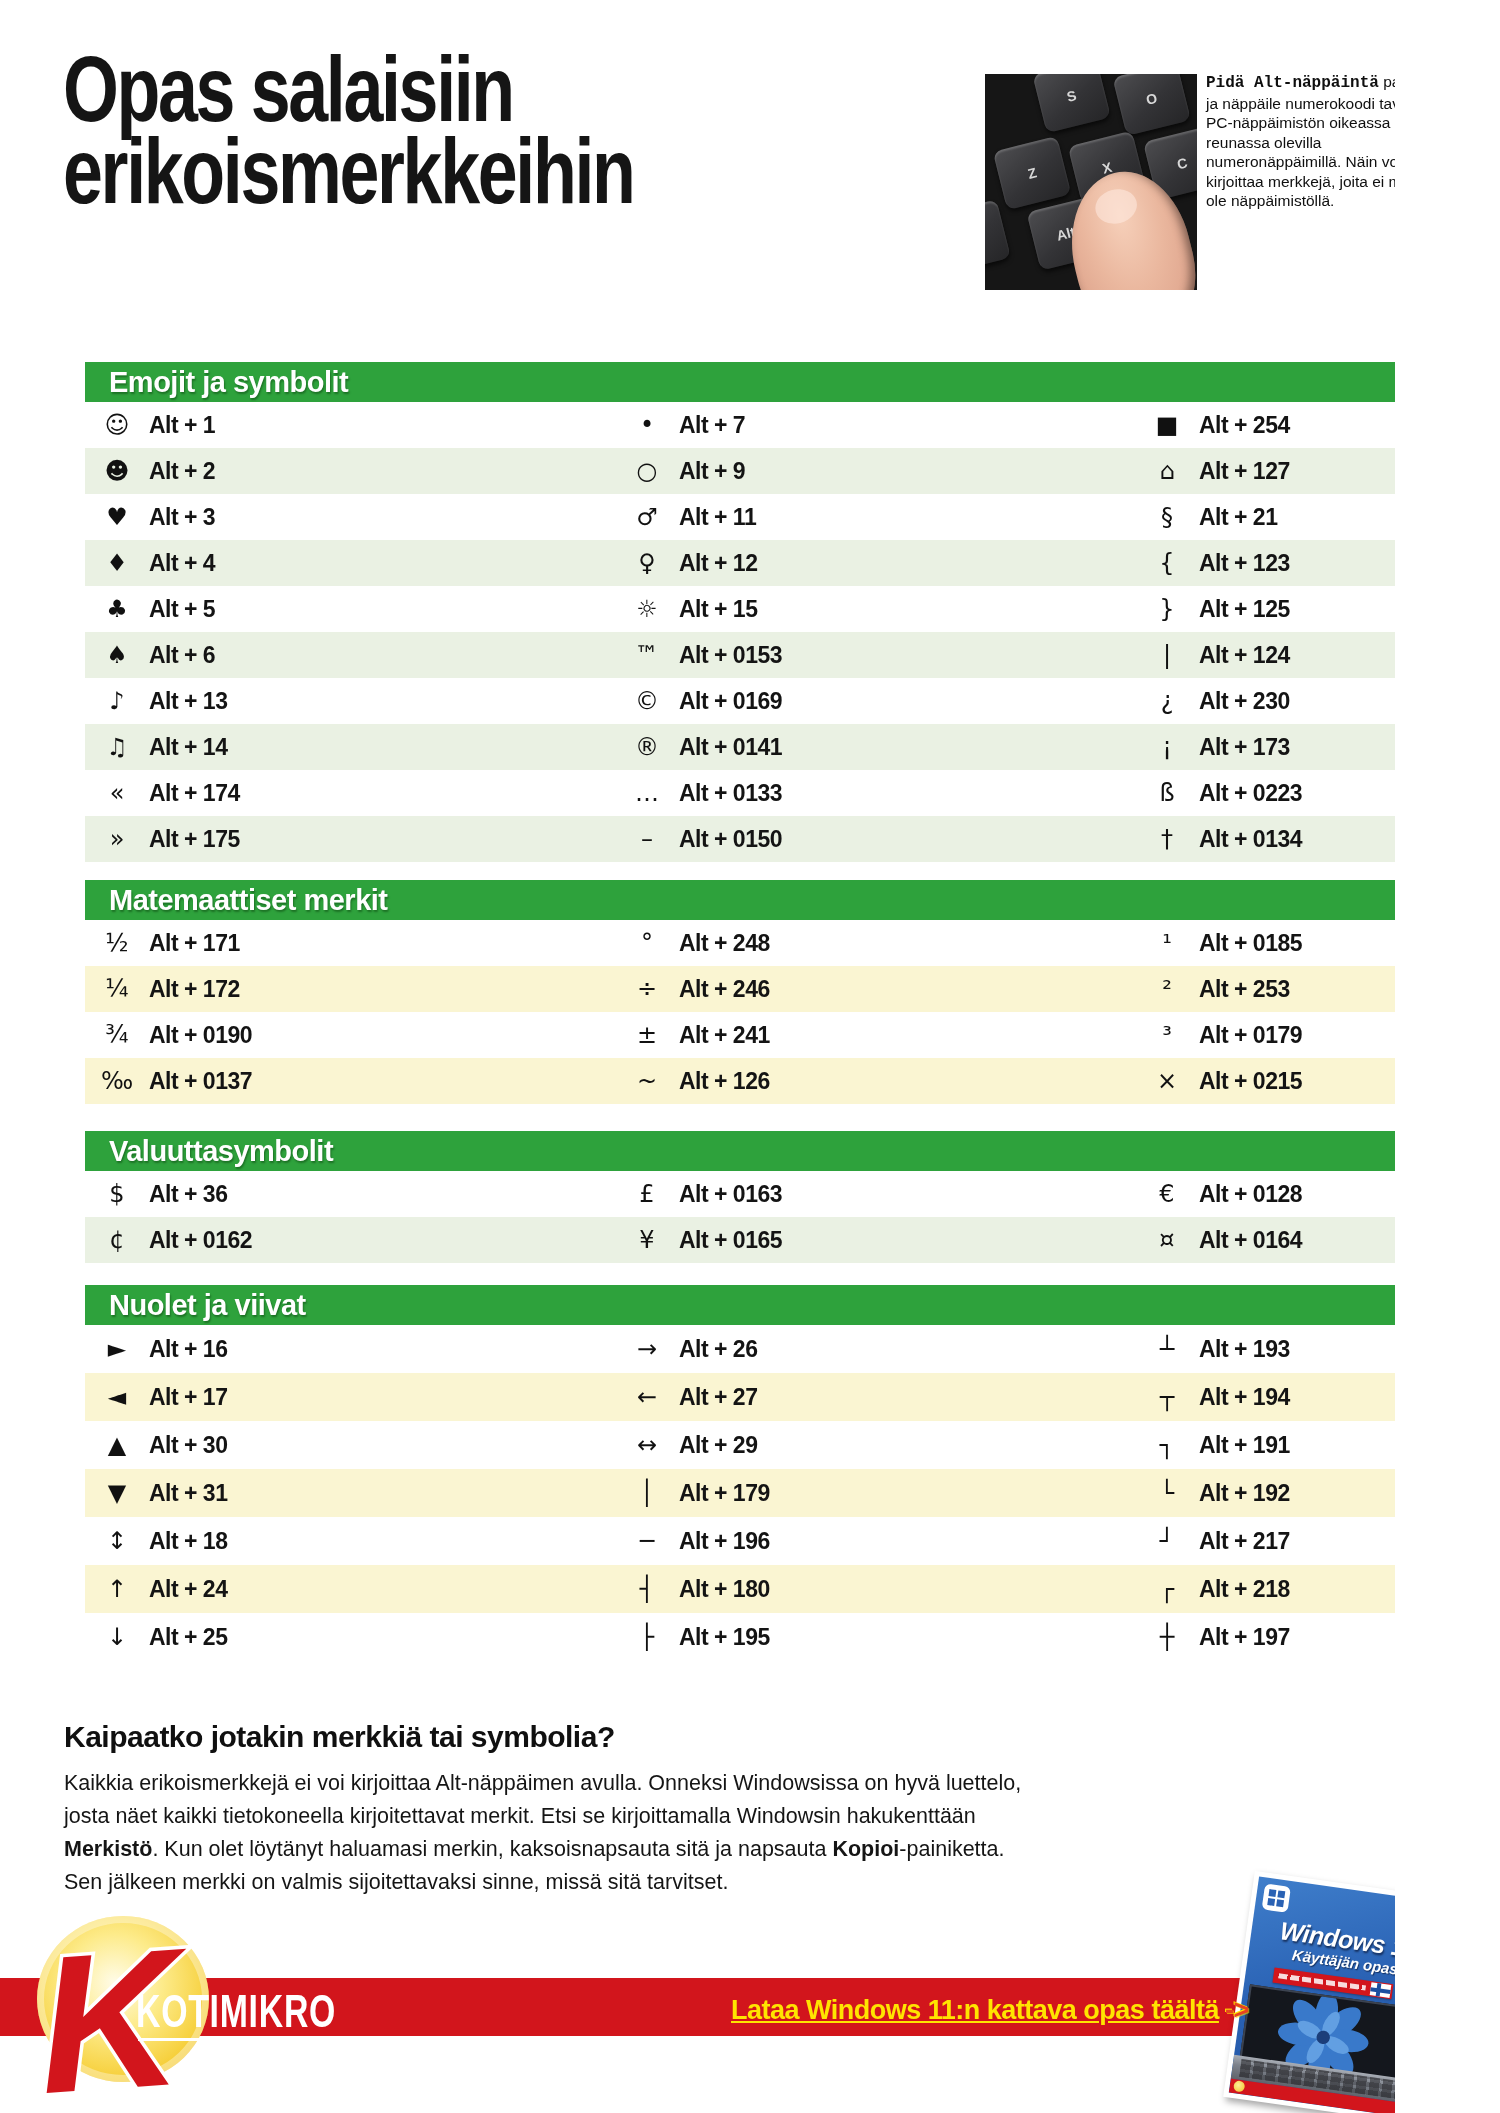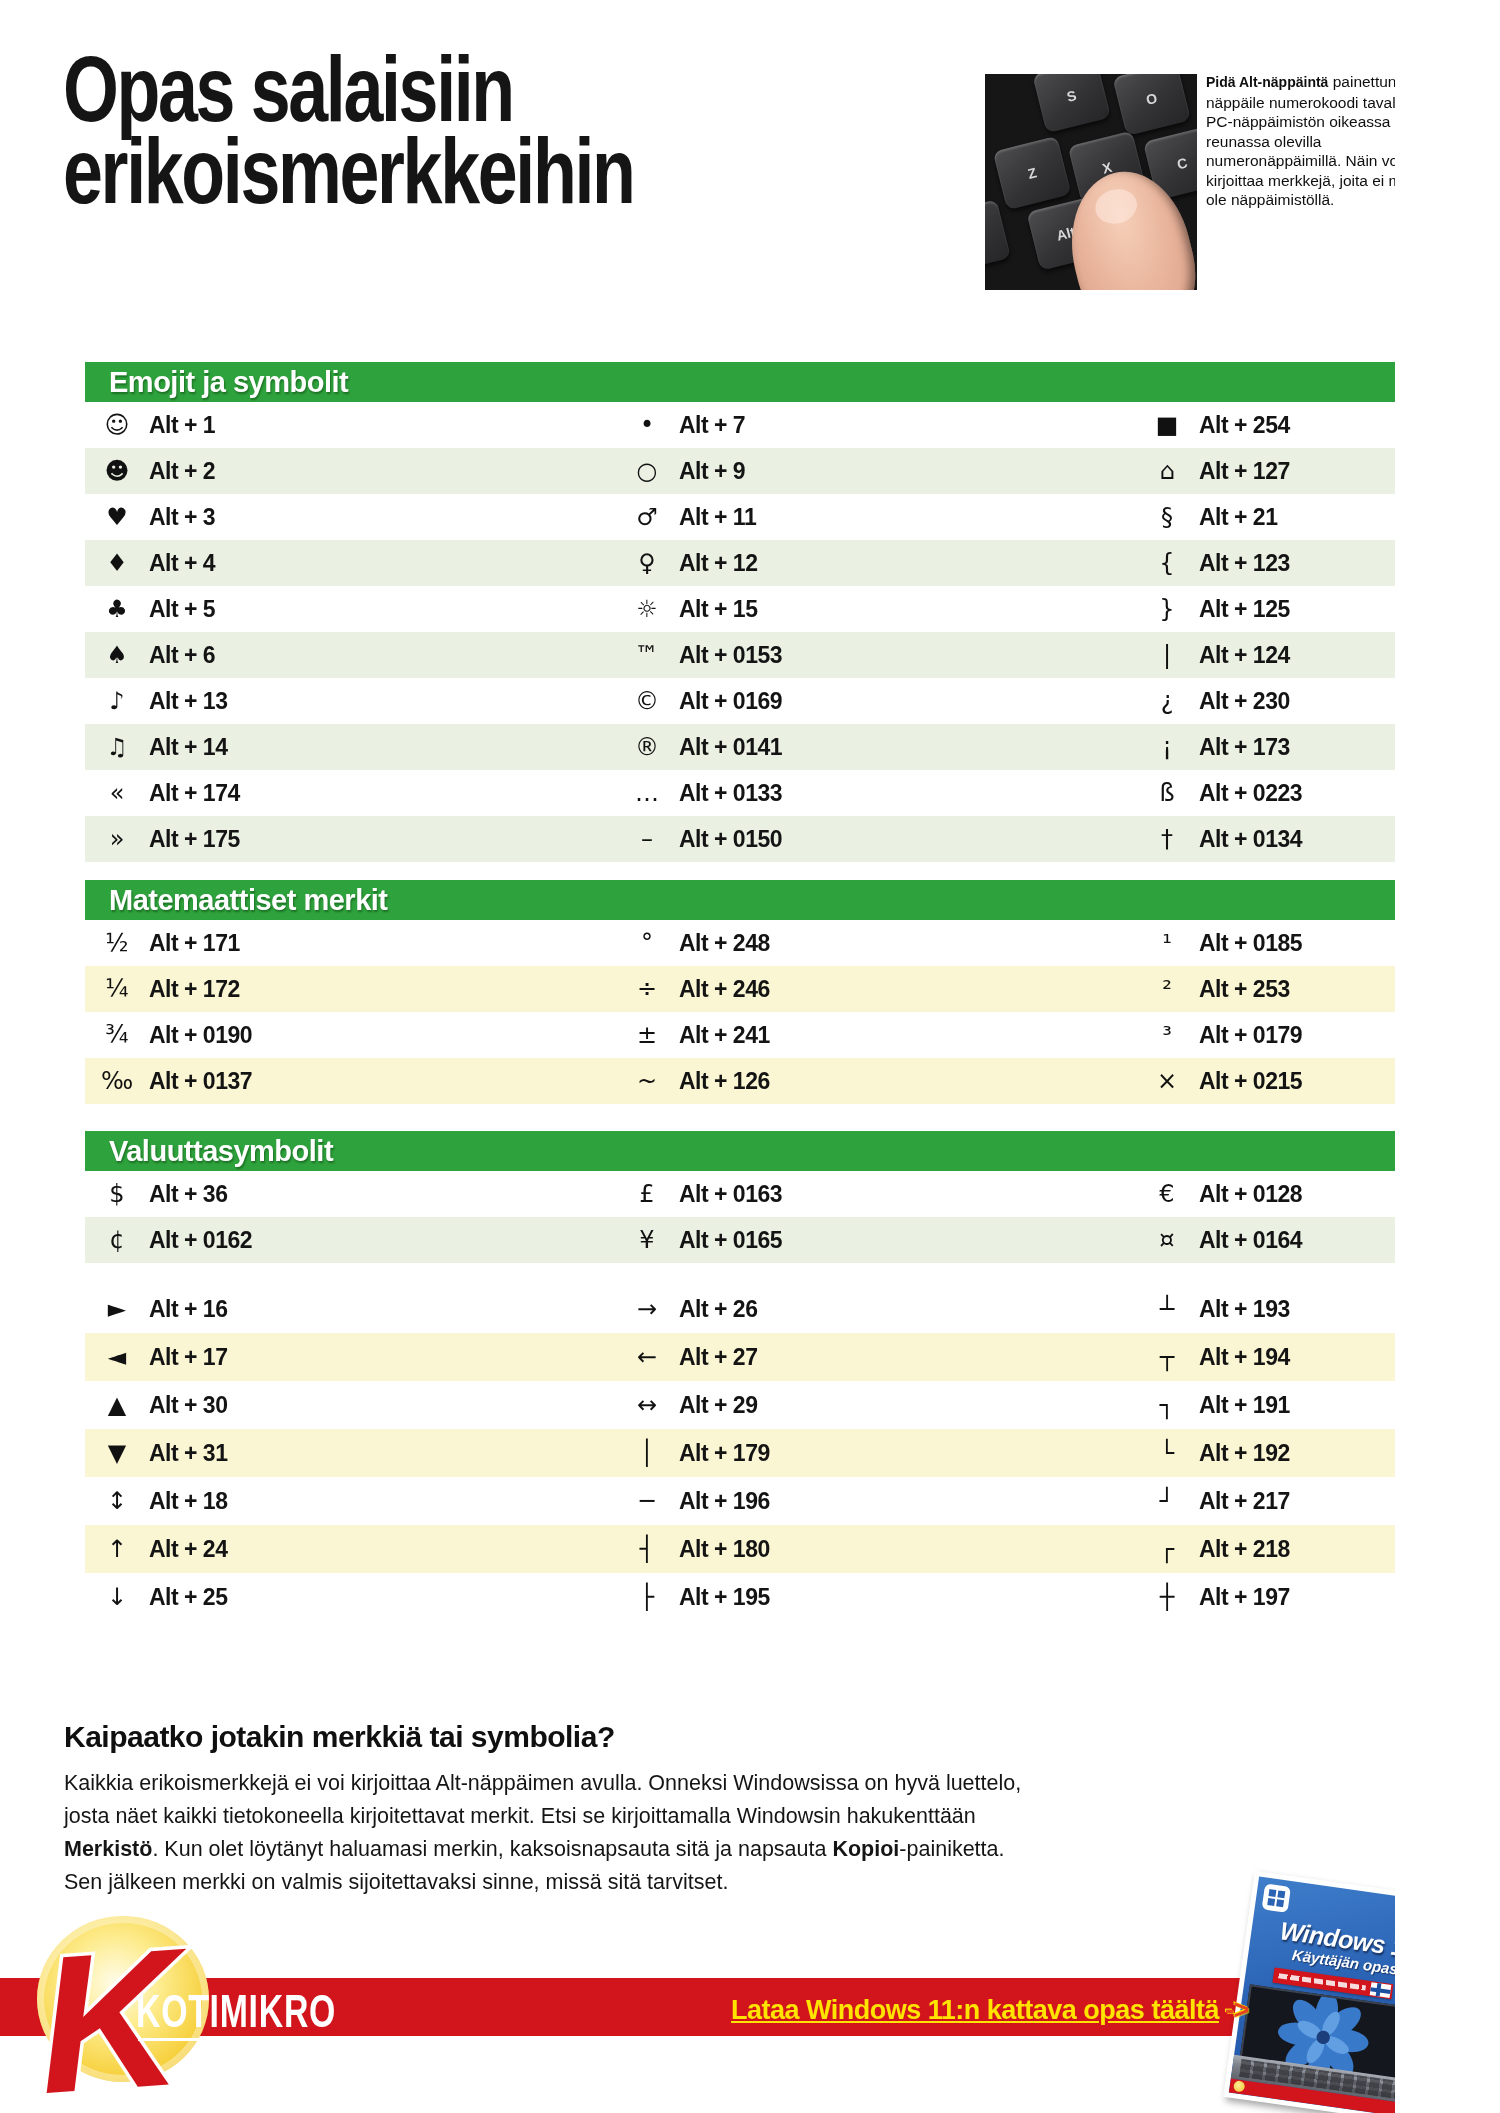--- a/index.html
+++ b/index.html
@@ -16,21 +16,21 @@
   .key{position:absolute;width:66px;height:60px;border-radius:9px;
        background:linear-gradient(150deg,#4d4d50 0%,#333336 55%,#252527 100%);
        box-shadow:inset 0 2px 2px rgba(255,255,255,.18), 0 3px 4px rgba(0,0,0,.6);
        color:#d8d8d8;font-weight:700;font-size:14px;display:flex;align-items:center;justify-content:center;}
   .finger{position:absolute;left:88px;bottom:-46px;width:118px;height:165px;border-radius:52% 48% 42% 42%;
           background:radial-gradient(ellipse at 48% 26%,#f6d0ba 0%,#eab79e 45%,#d89a83 100%);
           transform:rotate(-14deg);box-shadow:-4px -4px 10px rgba(0,0,0,.45) inset;}
   .nail{position:absolute;left:34px;top:16px;width:42px;height:34px;border-radius:50%;
         background:rgba(255,235,225,.55);}
   .intro-text{position:absolute;left:1206px;top:72px;width:250px;font-size:15.5px;line-height:19.5px;color:#0f0f0f;}
-  .intro-text b{font-size:14px;}
+  .intro-text b{font-size:16px;font-family:Liberation Mono, monospace;}
 
   
   .tables{position:absolute;left:85px;top:362px;width:1363px;}
   .tbl{width:100%;}
   .tbl:nth-of-type(2){margin-top:18px;}
   .tbl:nth-of-type(3){margin-top:27px;}
   .tbl:nth-of-type(4){margin-top:22px;}
   .tbl-head{height:40px;background:var(--green,#2ea23c);display:flex;align-items:center;}
   .tbl-head span{padding-left:24px;color:#fff;font-weight:700;font-size:29px;letter-spacing:-0.5px;
                  text-shadow:1px 2px 2px rgba(0,40,0,.4);}
@@ -375,20 +375,23 @@
             <span class="sym">¥</span>
             <span class="code">Alt + 0165</span>
           </div>
           <div class="col c3">
             <span class="sym">¤</span>
             <span class="code">Alt + 0164</span>
           </div>
         </div>
       </section>
       <section class="tbl">
+        <div class="tbl-head">
+          <span>Nuolet ja viivat</span>
+        </div>
         <div class="tbl-row">
           <div class="col c1">
             <span class="sym">►</span>
             <span class="code">Alt + 16</span>
           </div>
           <div class="col c2">
             <span class="sym">→</span>
             <span class="code">Alt + 26</span>
           </div>
           <div class="col c3">

